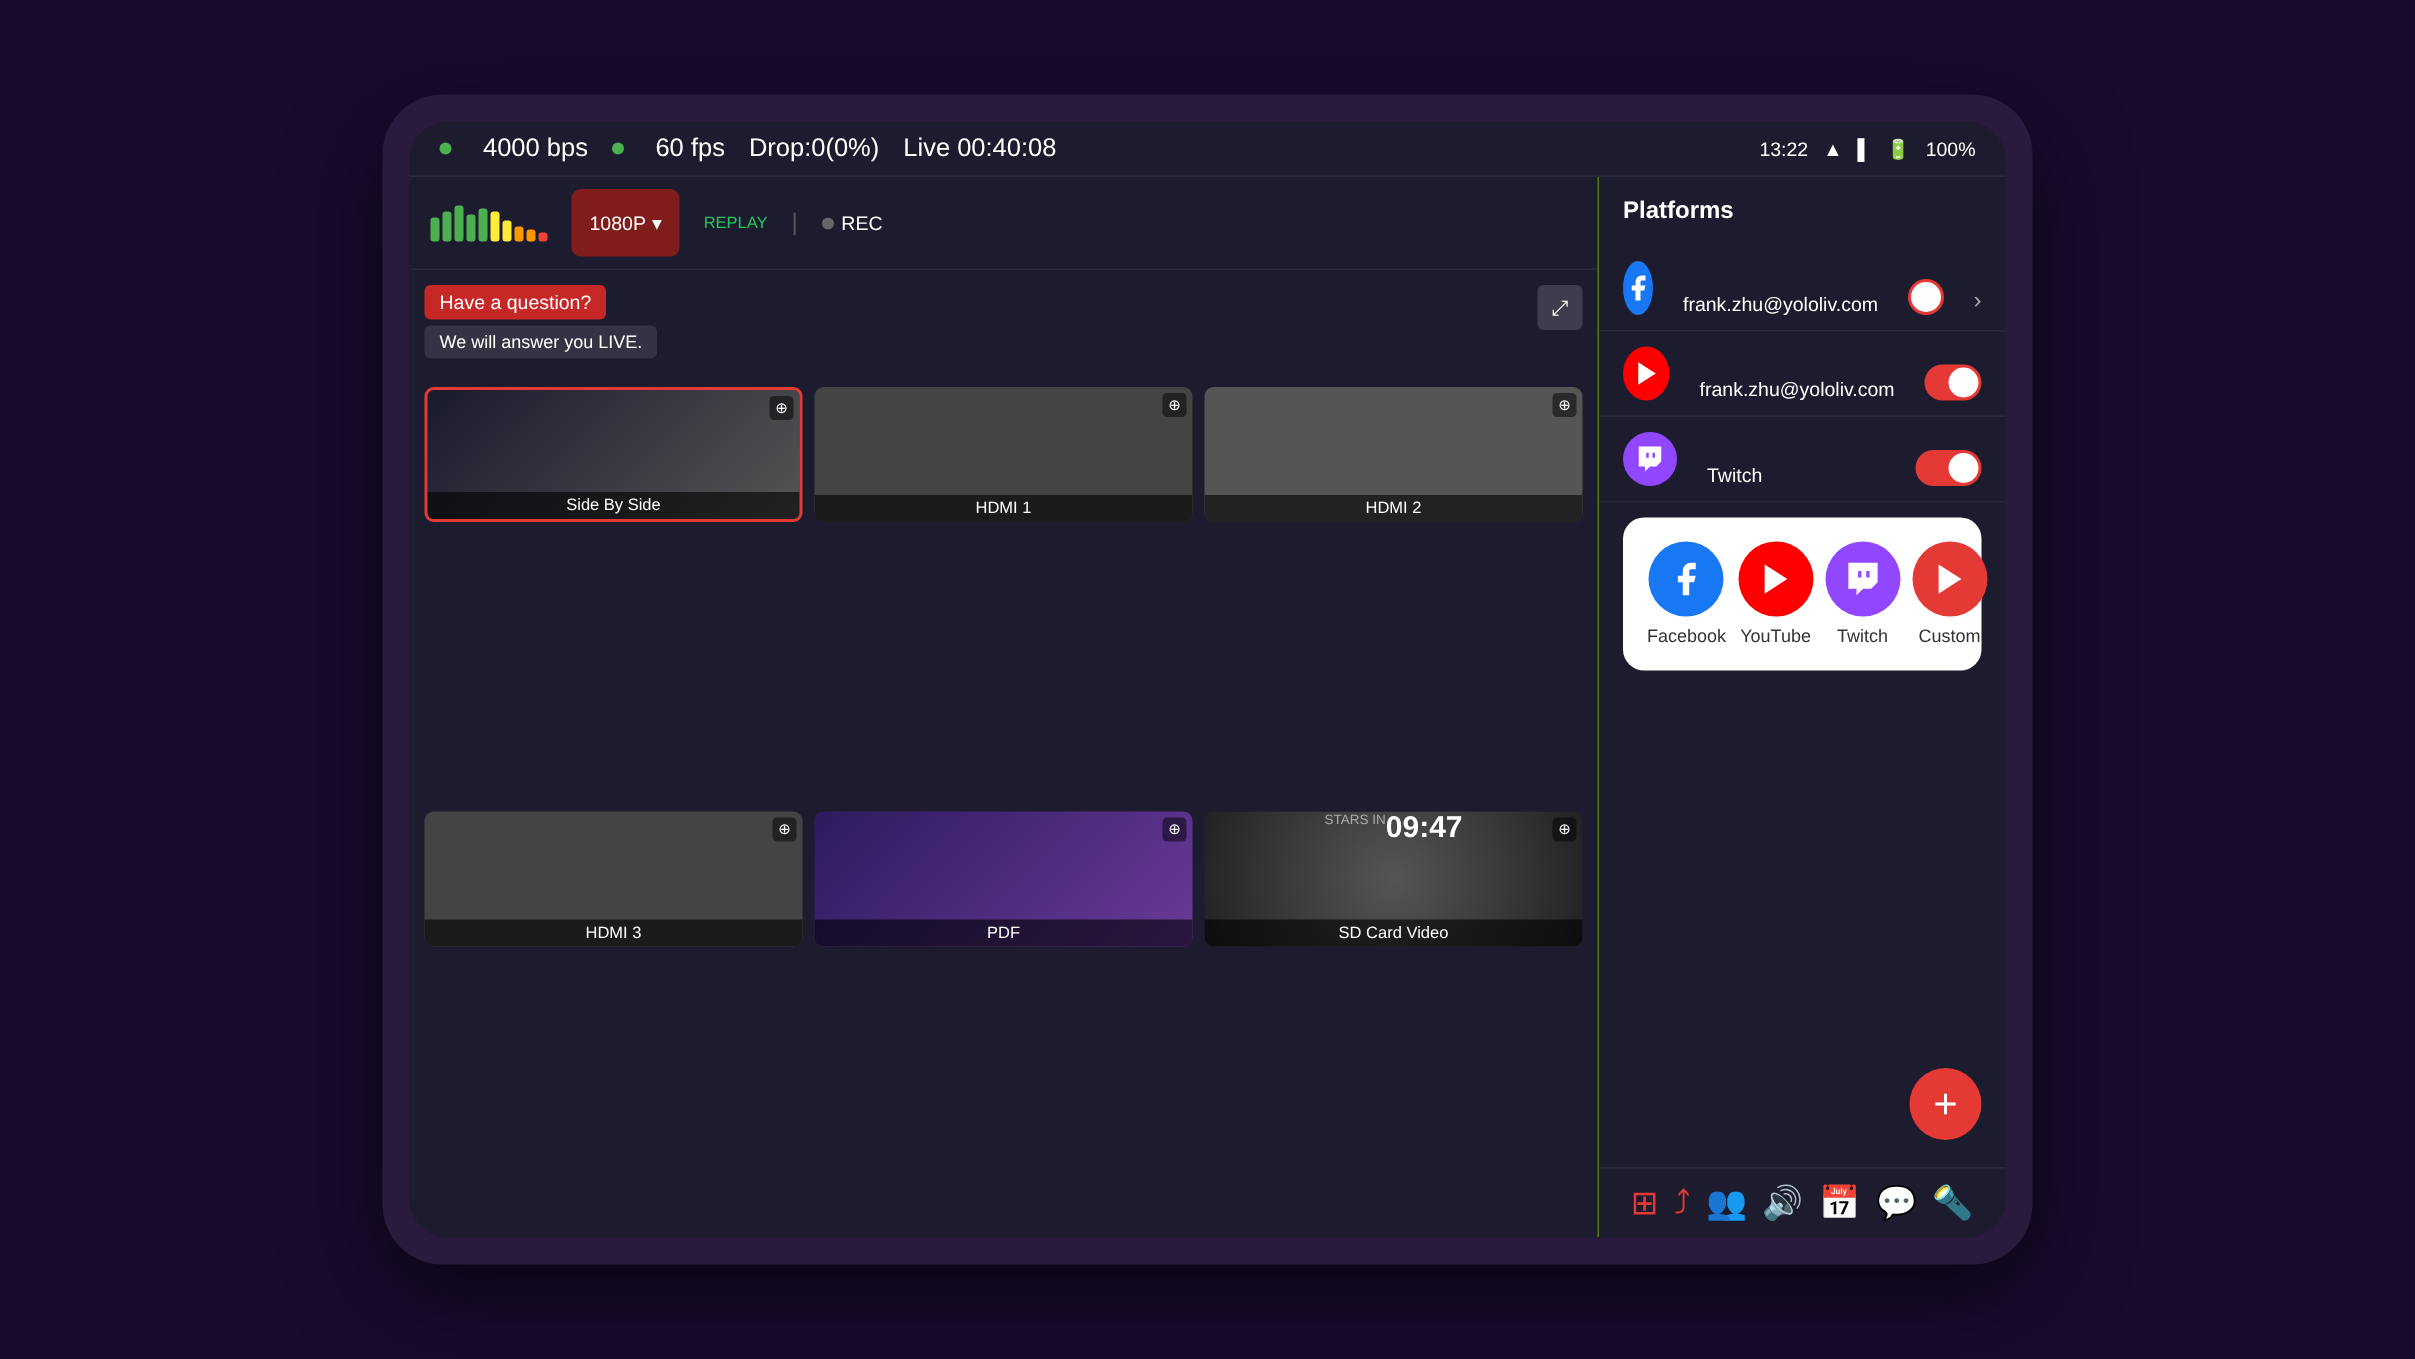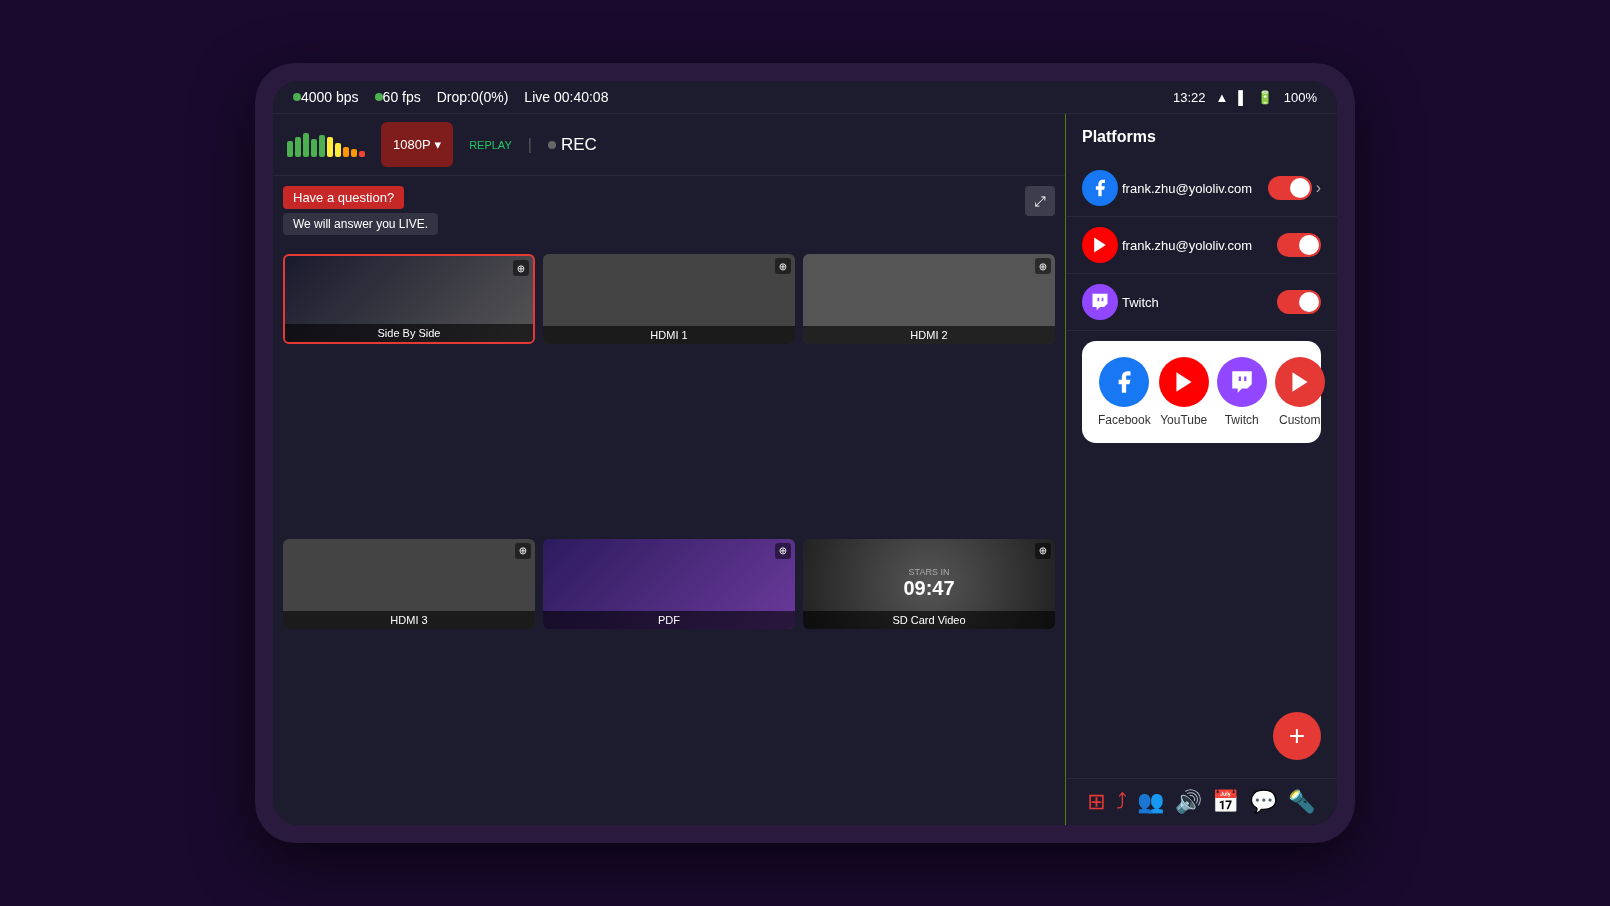--- a/index.html
+++ b/index.html
@@ -39,23 +39,23 @@
       background: #1c1c2e;
       display: flex;
       align-items: center;
       padding: 8px 20px;
       gap: 16px;
       border-bottom: 1px solid #2a2a3e;
     }
     .status-item {
       display: flex;
       align-items: center;
-      gap: 0;
-      color: #fff;
-      font-size: 14px;
+      gap: 21px;
+      color: #fff;
+      font-size: 17px;
     }
     .dot-green { width: 8px; height: 8px; background: #4caf50; border-radius: 50%; }
     .status-bar .spacer { flex: 1; }
     .status-right { display: flex; align-items: center; gap: 10px; color: #fff; font-size: 13px; }
 
     
     .main-area {
       flex: 1;
       display: flex;
       overflow: hidden;
@@ -104,21 +104,21 @@
       color: #22c55e;
       border: none;
       font-size: 11px;
       cursor: pointer;
     }
     .rec-btn {
       display: flex;
       align-items: center;
       gap: 5px;
       color: #fff;
-      font-size: 17px;
+      font-size: 13px;
     }
     .rec-dot { width: 8px; height: 8px; background: #666; border-radius: 50%; }
 
     
     .preview-area {
       flex: 1;
       padding: 10px;
       display: flex;
       flex-direction: column;
       gap: 8px;
@@ -242,22 +242,21 @@
       display: flex;
       align-items: center;
       justify-content: center;
     }
     .thumb-bg1 { background: linear-gradient(135deg, #1a1a2e, #555); }
     .thumb-bg2 { background: #444; }
     .thumb-bg3 { background: #555; }
     .thumb-bg4 { background: linear-gradient(135deg, #2d1b5e, #6a3a9a); }
     .thumb-timer {
       display: flex;
-      flex-direction: column;
-      align-items: center;
+      flex-direction: row;
       justify-content: center;
       height: 100%;
       background: radial-gradient(circle, #555 0%, #222 100%);
       color: #fff;
     }
     .thumb-timer .stars { font-size: 9px; color: #aaa; }
     .thumb-timer .time { font-size: 20px; font-weight: bold; }
 
     
     .right-panel {
@@ -270,23 +269,23 @@
 
     .platforms-header {
       padding: 14px 16px;
       color: #fff;
       font-size: 16px;
       font-weight: 600;
     }
 
     .platform-item {
       display: flex;
-      align-items: center;
+      align-items: flex-end;
       padding: 10px 16px;
-      gap: 4px;
+      gap: 20px;
       border-bottom: 1px solid #2a2a3e;
     }
     .platform-icon {
       width: 36px;
       height: 36px;
       border-radius: 50%;
       display: flex;
       align-items: center;
       justify-content: center;
       font-size: 18px;

